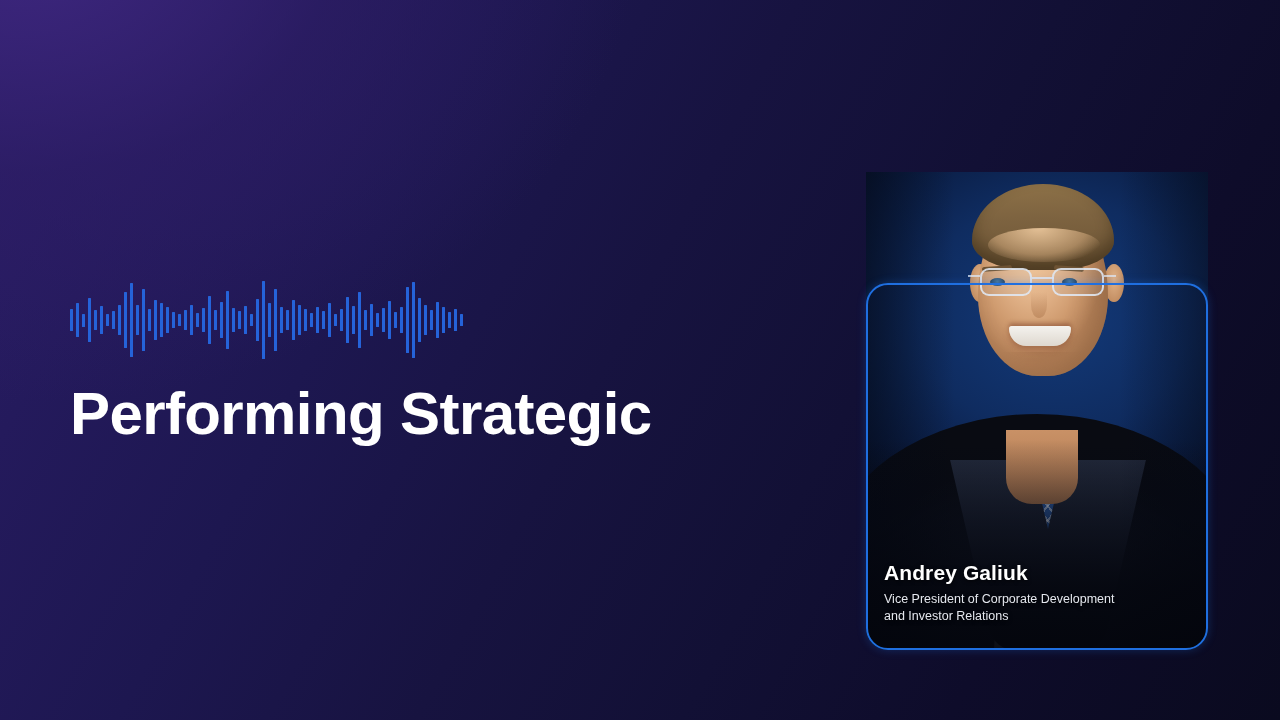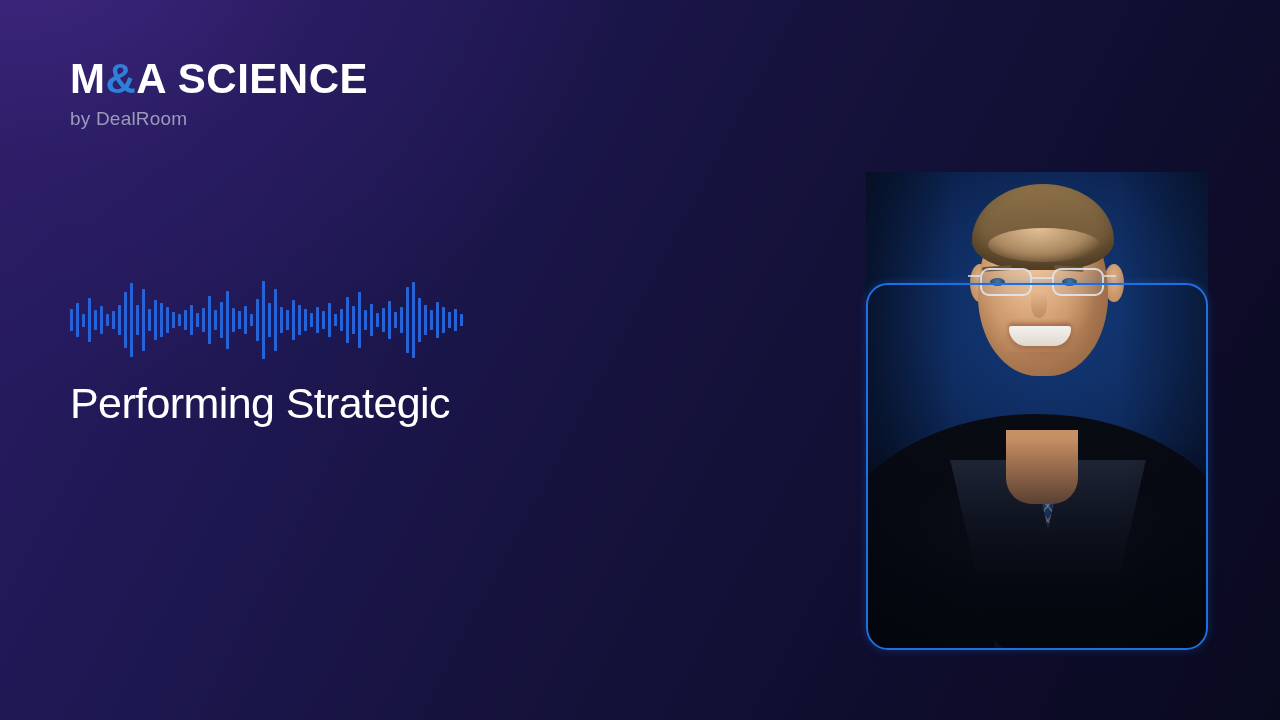--- a/index.html
+++ b/index.html
@@ -60,22 +60,22 @@
     background:#2563d9;
     border-radius:0.5px;
     flex:0 0 auto;
   }
 
   
   #title {
     position:absolute;
     left:70px; top:378px;
     width:760px;
-    font-size:43px;
-    font-weight:400;
+    font-size:60px;
+    font-weight:700;
     line-height:1.2;
     letter-spacing:-0.6px;
     color:#ffffff;
   }
   #title .line { display:block; white-space:nowrap; }
 
   
   #portrait-wrap {
     position:absolute;
     left:866px; top:172px;
@@ -296,24 +296,20 @@
     line-height:1.42;
     color:#e4e7ee;
     text-shadow:0 1px 4px rgba(0,0,0,0.85);
   }
 </style>
 </head>
 <body>
 
 <div id="stage">
 
-  <div id="logo">
-    <div class="wordmark"><span>M</span><span class="amp">&amp;</span><span>A SCIENCE</span></div>
-    <div class="byline">by DealRoom</div>
-  </div>
 
   <div id="waveform">
       <div class="bar" style="height: 22px; background: rgb(37, 99, 217);"></div>
       <div class="bar" style="height: 34px; background: rgb(37, 99, 217);"></div>
       <div class="bar" style="height: 13px; background: rgb(37, 99, 217);"></div>
       <div class="bar" style="height: 44px; background: rgb(37, 99, 217);"></div>
       <div class="bar" style="height: 20px; background: rgb(37, 99, 217);"></div>
       <div class="bar" style="height: 28px; background: rgb(37, 99, 217);"></div>
       <div class="bar" style="height: 12px; background: rgb(37, 99, 217);"></div>
       <div class="bar" style="height: 18px; background: rgb(37, 99, 217);"></div>
@@ -415,16 +411,23 @@
       <div class="nose"></div>
       <div class="mouth"></div>
       <div class="chin-shadow"></div>
 
       <div class="side-shade"></div>
       <div class="vignette"></div>
     </div>
 
     <div id="frame"></div>
 
+    <div id="caption">
+      <div class="speaker-name">Andrey Galiuk</div>
+      <div class="speaker-role">
+        <span>Vice President of Corporate Development</span><br>
+        <span>and Investor Relations</span>
+      </div>
+    </div>
 
   </div>
 
 </div>
 
 </body></html>

